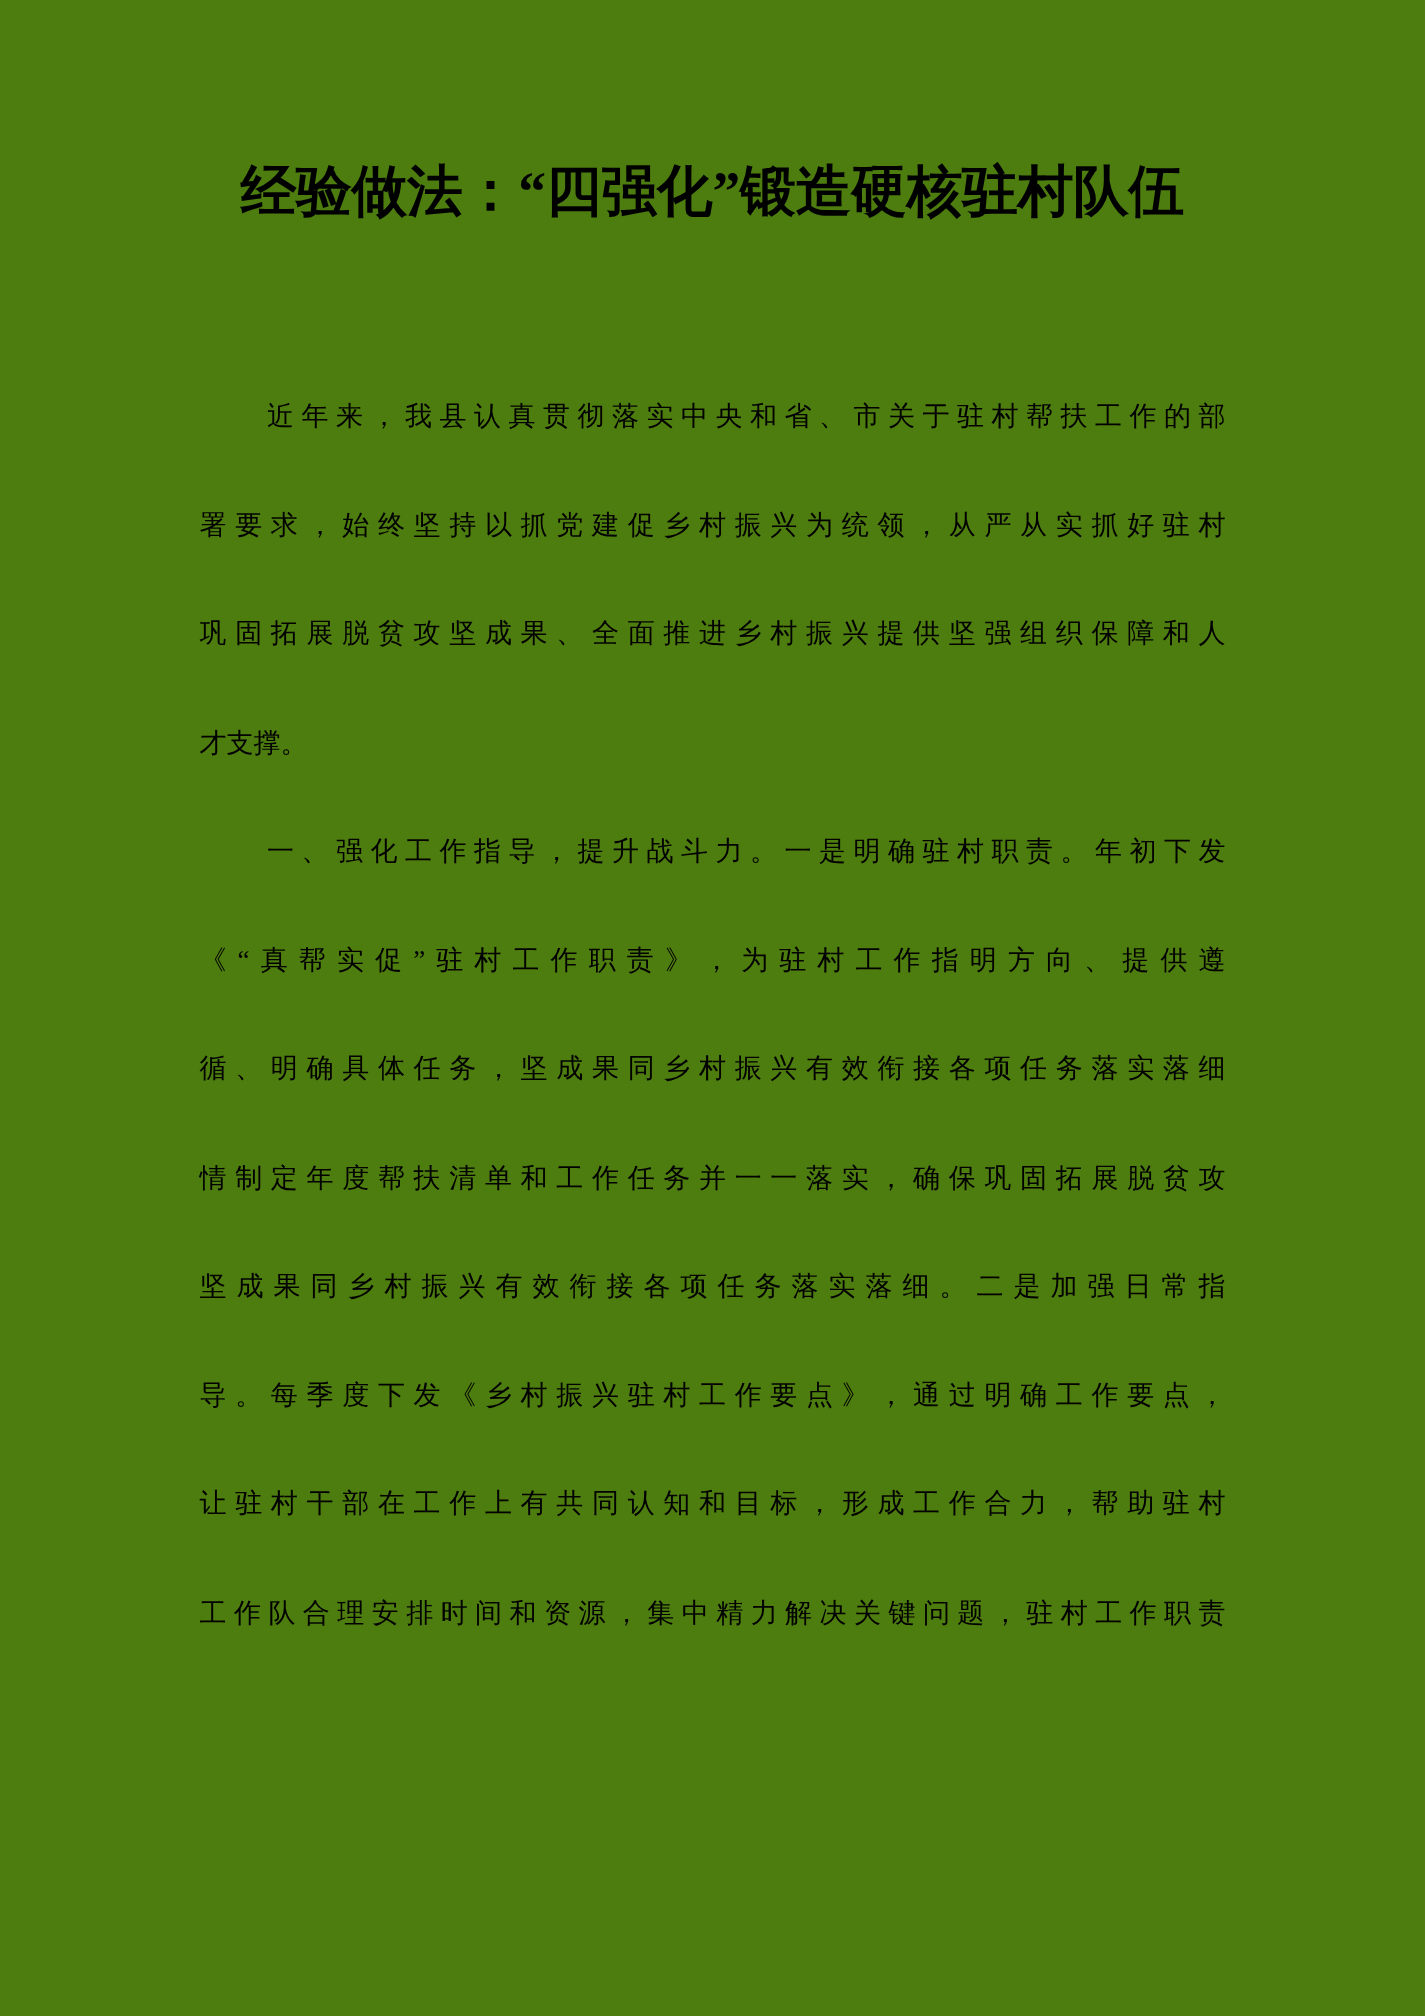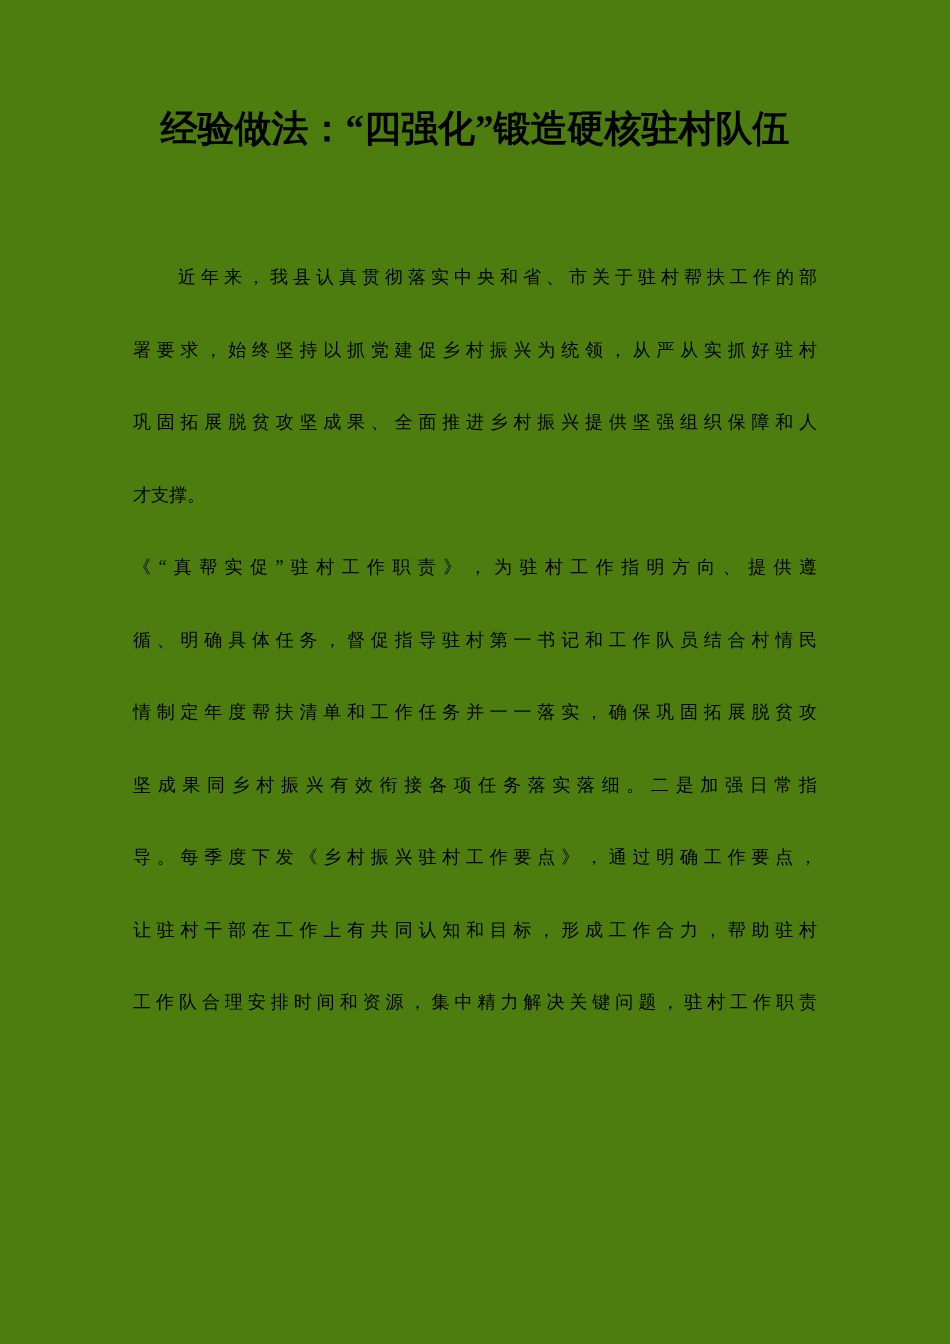--- a/index.html
+++ b/index.html
@@ -53,21 +53,22 @@
 <div class="page">
   <h1 class="doc-title">经验做法：“四强化”锻造硬核驻村队伍</h1>
 
   <div class="doc-body">
 
     <div class="line indent">近年来，我县认真贯彻落实中央和省、市关于驻村帮扶工作的部</div>
     <div class="line">署要求，始终坚持以抓党建促乡村振兴为统领，从严从实抓好驻村</div>
     <div class="line">巩固拓展脱贫攻坚成果、全面推进乡村振兴提供坚强组织保障和人</div>
     <div class="line short">才支撑。</div>
 
+    <div class="line indent">一、强化工作指导，提升战斗力。一是明确驻村职责。年初下发</div>
     <div class="line">《“真帮实促”驻村工作职责》，为驻村工作指明方向、提供遵</div>
-    <div class="line">循、明确具体任务，督促指导驻村第一书记和工作队员结合村情民</div>
+    <div class="line">循、明确具体任务，坚成果同乡村振兴有效衔接各项任务落实落细</div>
     <div class="line">情制定年度帮扶清单和工作任务并一一落实，确保巩固拓展脱贫攻</div>
     <div class="line">坚成果同乡村振兴有效衔接各项任务落实落细。二是加强日常指</div>
     <div class="line">导。每季度下发《乡村振兴驻村工作要点》，通过明确工作要点，</div>
     <div class="line">让驻村干部在工作上有共同认知和目标，形成工作合力，帮助驻村</div>
     <div class="line">工作队合理安排时间和资源，集中精力解决关键问题，驻村工作职责</div>
   </div>
 </div>
 
 </body></html>

